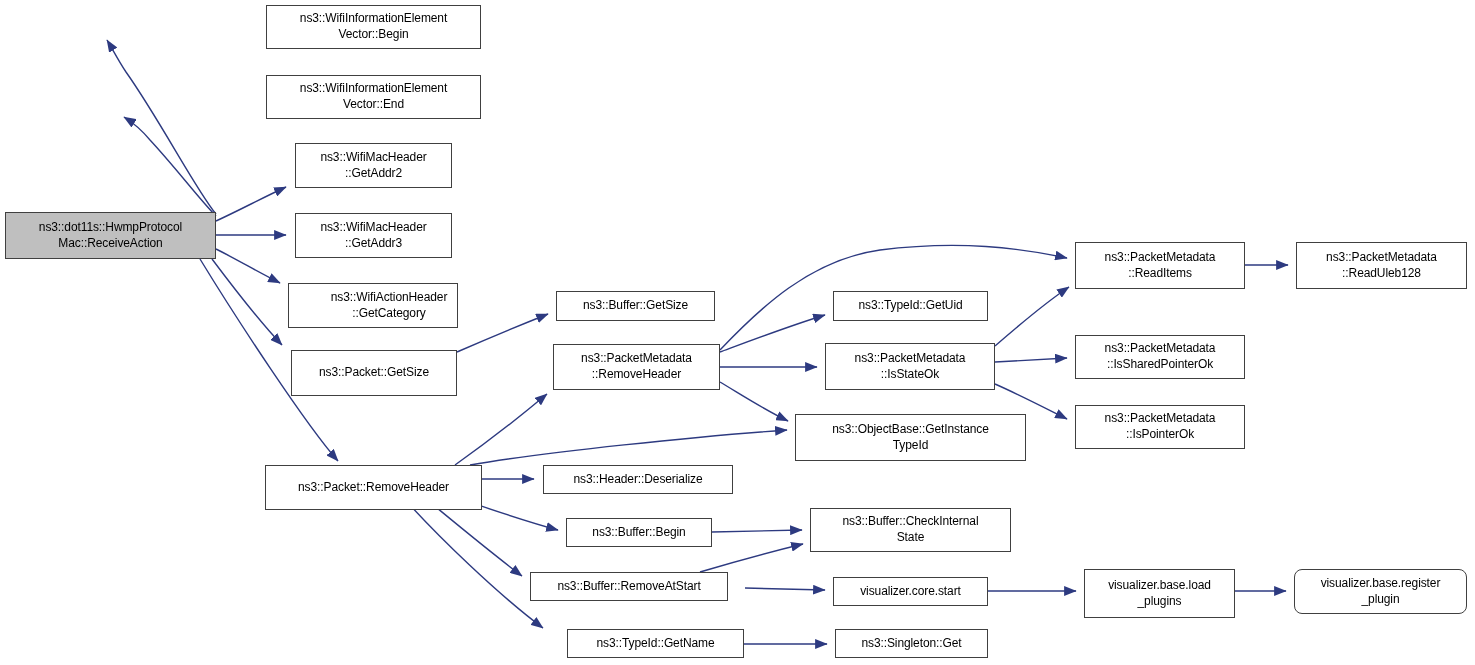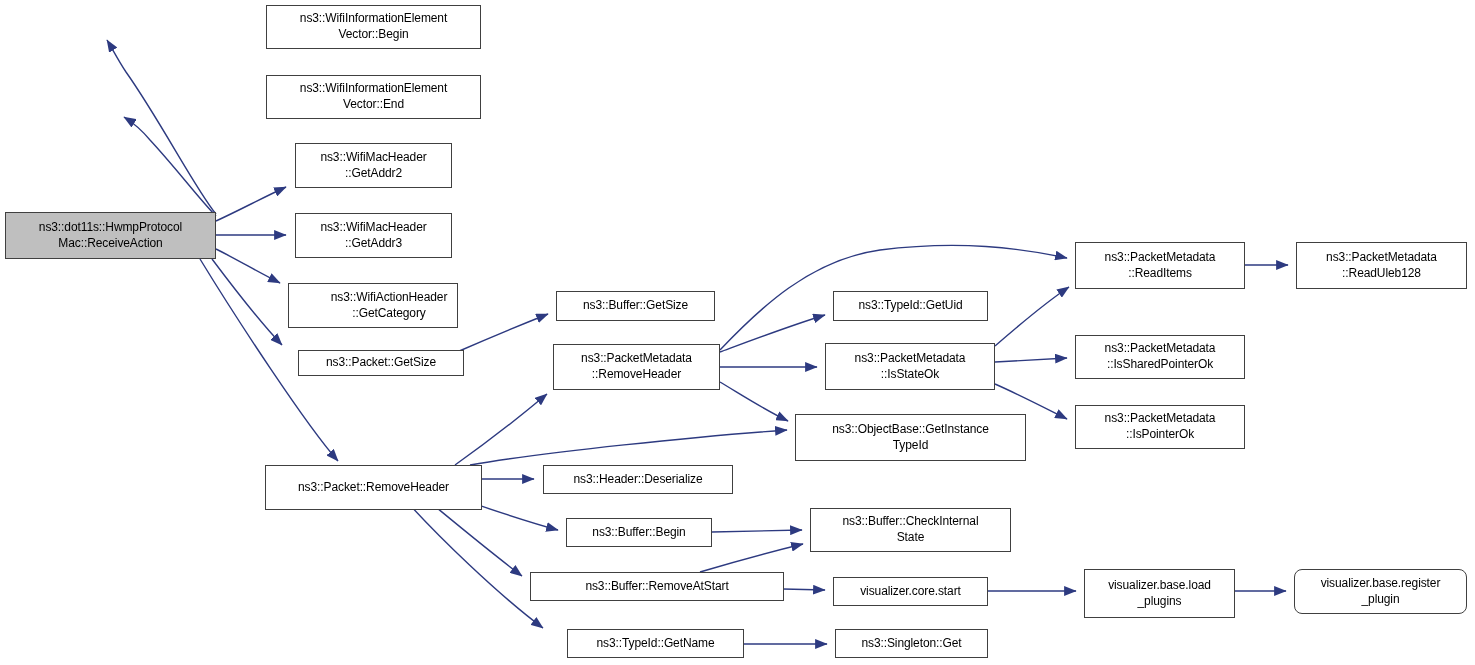--- a/index.html
+++ b/index.html
@@ -93,41 +93,41 @@
       <div class="node" style="left: 266px; top: 5px; width: 215px; height: 44px;">ns3::WifiInformationElement
 Vector::Begin</div>
       <div class="node" style="left: 266px; top: 75px; width: 215px; height: 44px;">ns3::WifiInformationElement
 Vector::End</div>
       <div class="node" style="left: 295px; top: 143px; width: 157px; height: 45px;">ns3::WifiMacHeader
 ::GetAddr2</div>
       <div class="node" style="left: 295px; top: 213px; width: 157px; height: 45px;">ns3::WifiMacHeader
 ::GetAddr3</div>
       <div class="node" style="left: 288px; top: 283px; width: 170px; height: 45px; padding-left: 36px;">ns3::WifiActionHeader
 ::GetCategory</div>
-      <div class="node" style="left: 298px; top: 350px; width: 166px; height: 26px;">ns3::Packet::GetSize</div>
+      <div class="node" style="left: 291px; top: 350px; width: 166px; height: 46px;">ns3::Packet::GetSize</div>
       <div class="node" style="left: 556px; top: 291px; width: 159px; height: 30px;">ns3::Buffer::GetSize</div>
       <div class="node" style="left: 553px; top: 344px; width: 167px; height: 46px;">ns3::PacketMetadata
 ::RemoveHeader</div>
       <div class="node" style="left: 833px; top: 291px; width: 155px; height: 30px;">ns3::TypeId::GetUid</div>
       <div class="node" style="left: 825px; top: 343px; width: 170px; height: 47px;">ns3::PacketMetadata
 ::IsStateOk</div>
       <div class="node" style="left: 795px; top: 414px; width: 231px; height: 47px;">ns3::ObjectBase::GetInstance
 TypeId</div>
       <div class="node" style="left: 1075px; top: 242px; width: 170px; height: 47px;">ns3::PacketMetadata
 ::ReadItems</div>
       <div class="node" style="left: 1296px; top: 242px; width: 171px; height: 47px;">ns3::PacketMetadata
 ::ReadUleb128</div>
       <div class="node" style="left: 1075px; top: 335px; width: 170px; height: 44px;">ns3::PacketMetadata
 ::IsSharedPointerOk</div>
       <div class="node" style="left: 1075px; top: 405px; width: 170px; height: 44px;">ns3::PacketMetadata
 ::IsPointerOk</div>
       <div class="node" style="left: 265px; top: 465px; width: 217px; height: 45px;">ns3::Packet::RemoveHeader</div>
       <div class="node" style="left: 543px; top: 465px; width: 190px; height: 29px;">ns3::Header::Deserialize</div>
       <div class="node" style="left: 566px; top: 518px; width: 146px; height: 29px;">ns3::Buffer::Begin</div>
-      <div class="node" style="left: 530px; top: 572px; width: 254px; height: 29px;">ns3::Buffer::RemoveAtStart</div>
+      <div class="node" style="left: 530px; top: 572px; width: 198px; height: 29px;">ns3::Buffer::RemoveAtStart</div>
       <div class="node" style="left: 551px; top: 629px; width: 177px; height: 29px; margin-left: 16px;">ns3::TypeId::GetName</div>
       <div class="node" style="left: 810px; top: 508px; width: 201px; height: 44px;">ns3::Buffer::CheckInternal
 State</div>
       <div class="node" style="left: 833px; top: 577px; width: 155px; height: 29px;">visualizer.core.start</div>
       <div class="node" style="left: 835px; top: 629px; width: 153px; height: 29px;">ns3::Singleton::Get</div>
       <div class="node" style="left: 1084px; top: 569px; width: 151px; height: 49px;">visualizer.base.load
 _plugins</div>
       <div class="node" style="left: 1294px; top: 569px; width: 173px; height: 45px; border-radius: 8px;">visualizer.base.register
 _plugin</div>
     </div>

